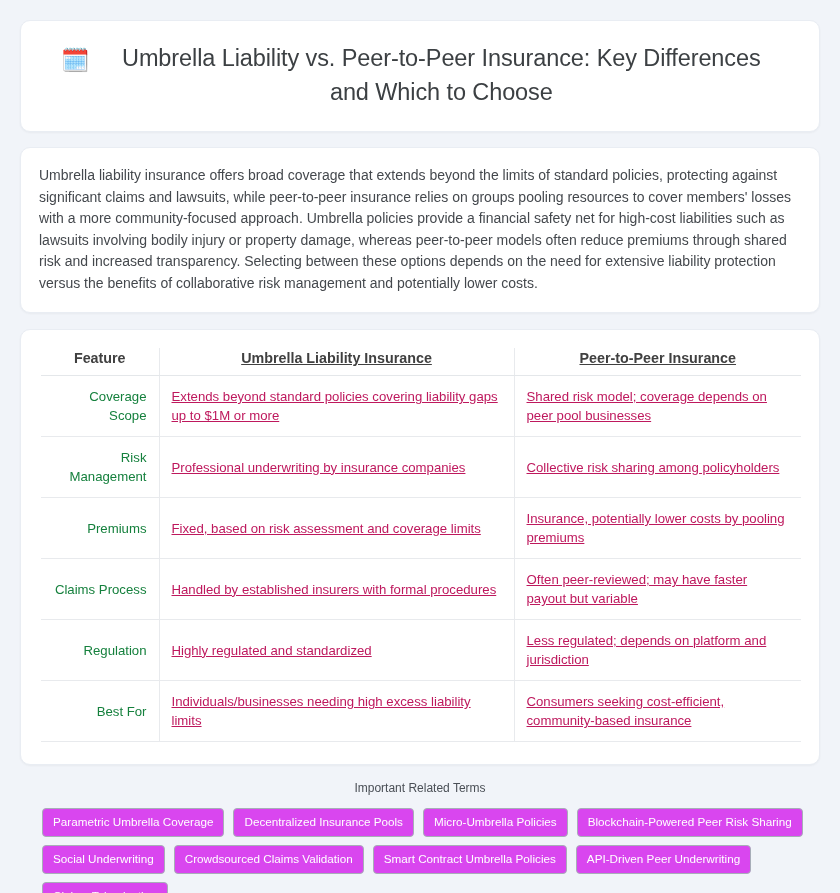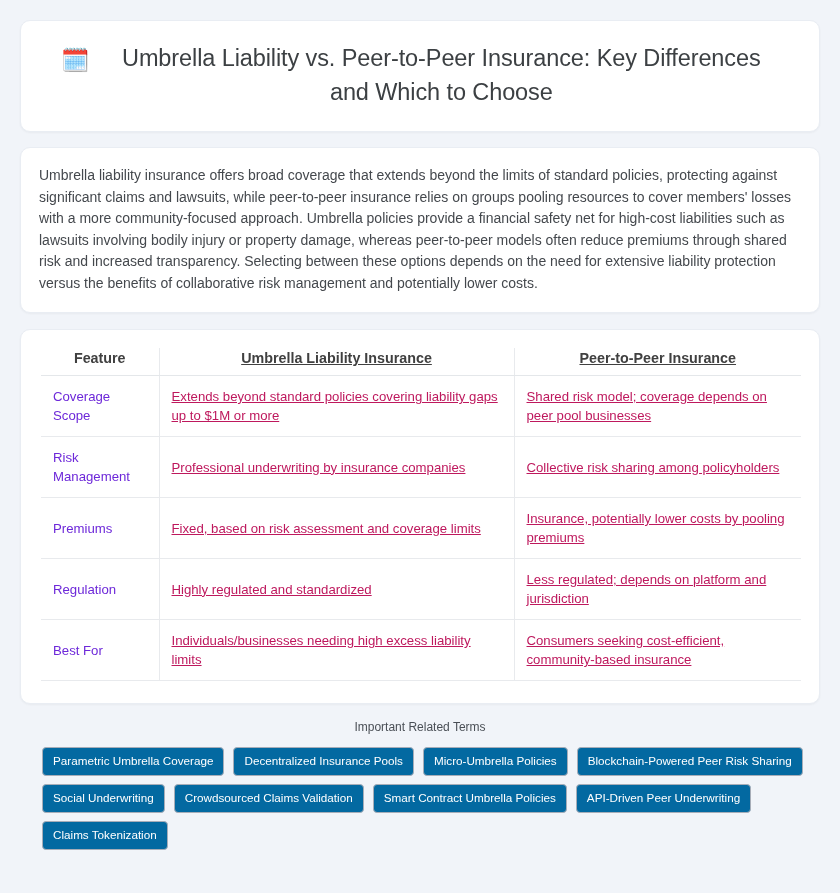--- a/index.html
+++ b/index.html
@@ -92,22 +92,22 @@
   }
   table.compare td {
     font-size: 13.2px;
     line-height: 19px;
     color: #be185d;
     padding: 11px 12px 11px 12px;
     vertical-align: middle;
     border-bottom: 1px solid #e8eaed;
   }
   table.compare td.feature-cell {
-    text-align: left;
-    color: #6d28d9;
+    text-align: right;
+    color: #15803d;
   }
   table.compare col.c1 { width: 118px; }
   table.compare col.c2 { width: 355px; }
   table.compare col.c3 { width: 287px; }
   table.compare td.col-div,
   table.compare th.col-div {
     border-left: 1px solid #e8eaed;
     text-decoration: underline;
   }
 
@@ -124,21 +124,21 @@
     margin: 0 0 13px 0;
   }
   .tag-list {
     display: flex;
     flex-wrap: wrap;
     gap: 8px 9px;
     justify-content: flex-start;
     padding-left: 12px;
   }
   .tag {
-    background: #0369a1;
+    background: #d946ef;
     color: #ffffff;
     font-size: 11.7px;
     line-height: 14px;
     padding: 6px 10px 7px 10px;
     border-radius: 4px;
     white-space: nowrap;
     border: 1px solid #a7adb8;
   }
 </style>
 </head>
@@ -177,20 +177,25 @@
         </tr>
         <tr>
           <td class="feature-cell">Risk Management</td>
           <td class="col-div">Professional underwriting by insurance companies</td>
           <td class="col-div">Collective risk sharing among policyholders</td>
         </tr>
         <tr>
           <td class="feature-cell">Premiums</td>
           <td class="col-div">Fixed, based on risk assessment and coverage limits</td>
           <td class="col-div">Insurance, potentially lower costs by pooling premiums</td>
+        </tr>
+        <tr>
+          <td class="feature-cell">Claims Process</td>
+          <td class="col-div">Handled by established insurers with formal procedures</td>
+          <td class="col-div">Often peer-reviewed; may have faster payout but variable</td>
         </tr>
         <tr>
           <td class="feature-cell">Regulation</td>
           <td class="col-div">Highly regulated and standardized</td>
           <td class="col-div">Less regulated; depends on platform and jurisdiction</td>
         </tr>
         <tr>
           <td class="feature-cell">Best For</td>
           <td class="col-div">Individuals/businesses needing high excess liability limits</td>
           <td class="col-div">Consumers seeking cost-efficient, community-based insurance</td>

